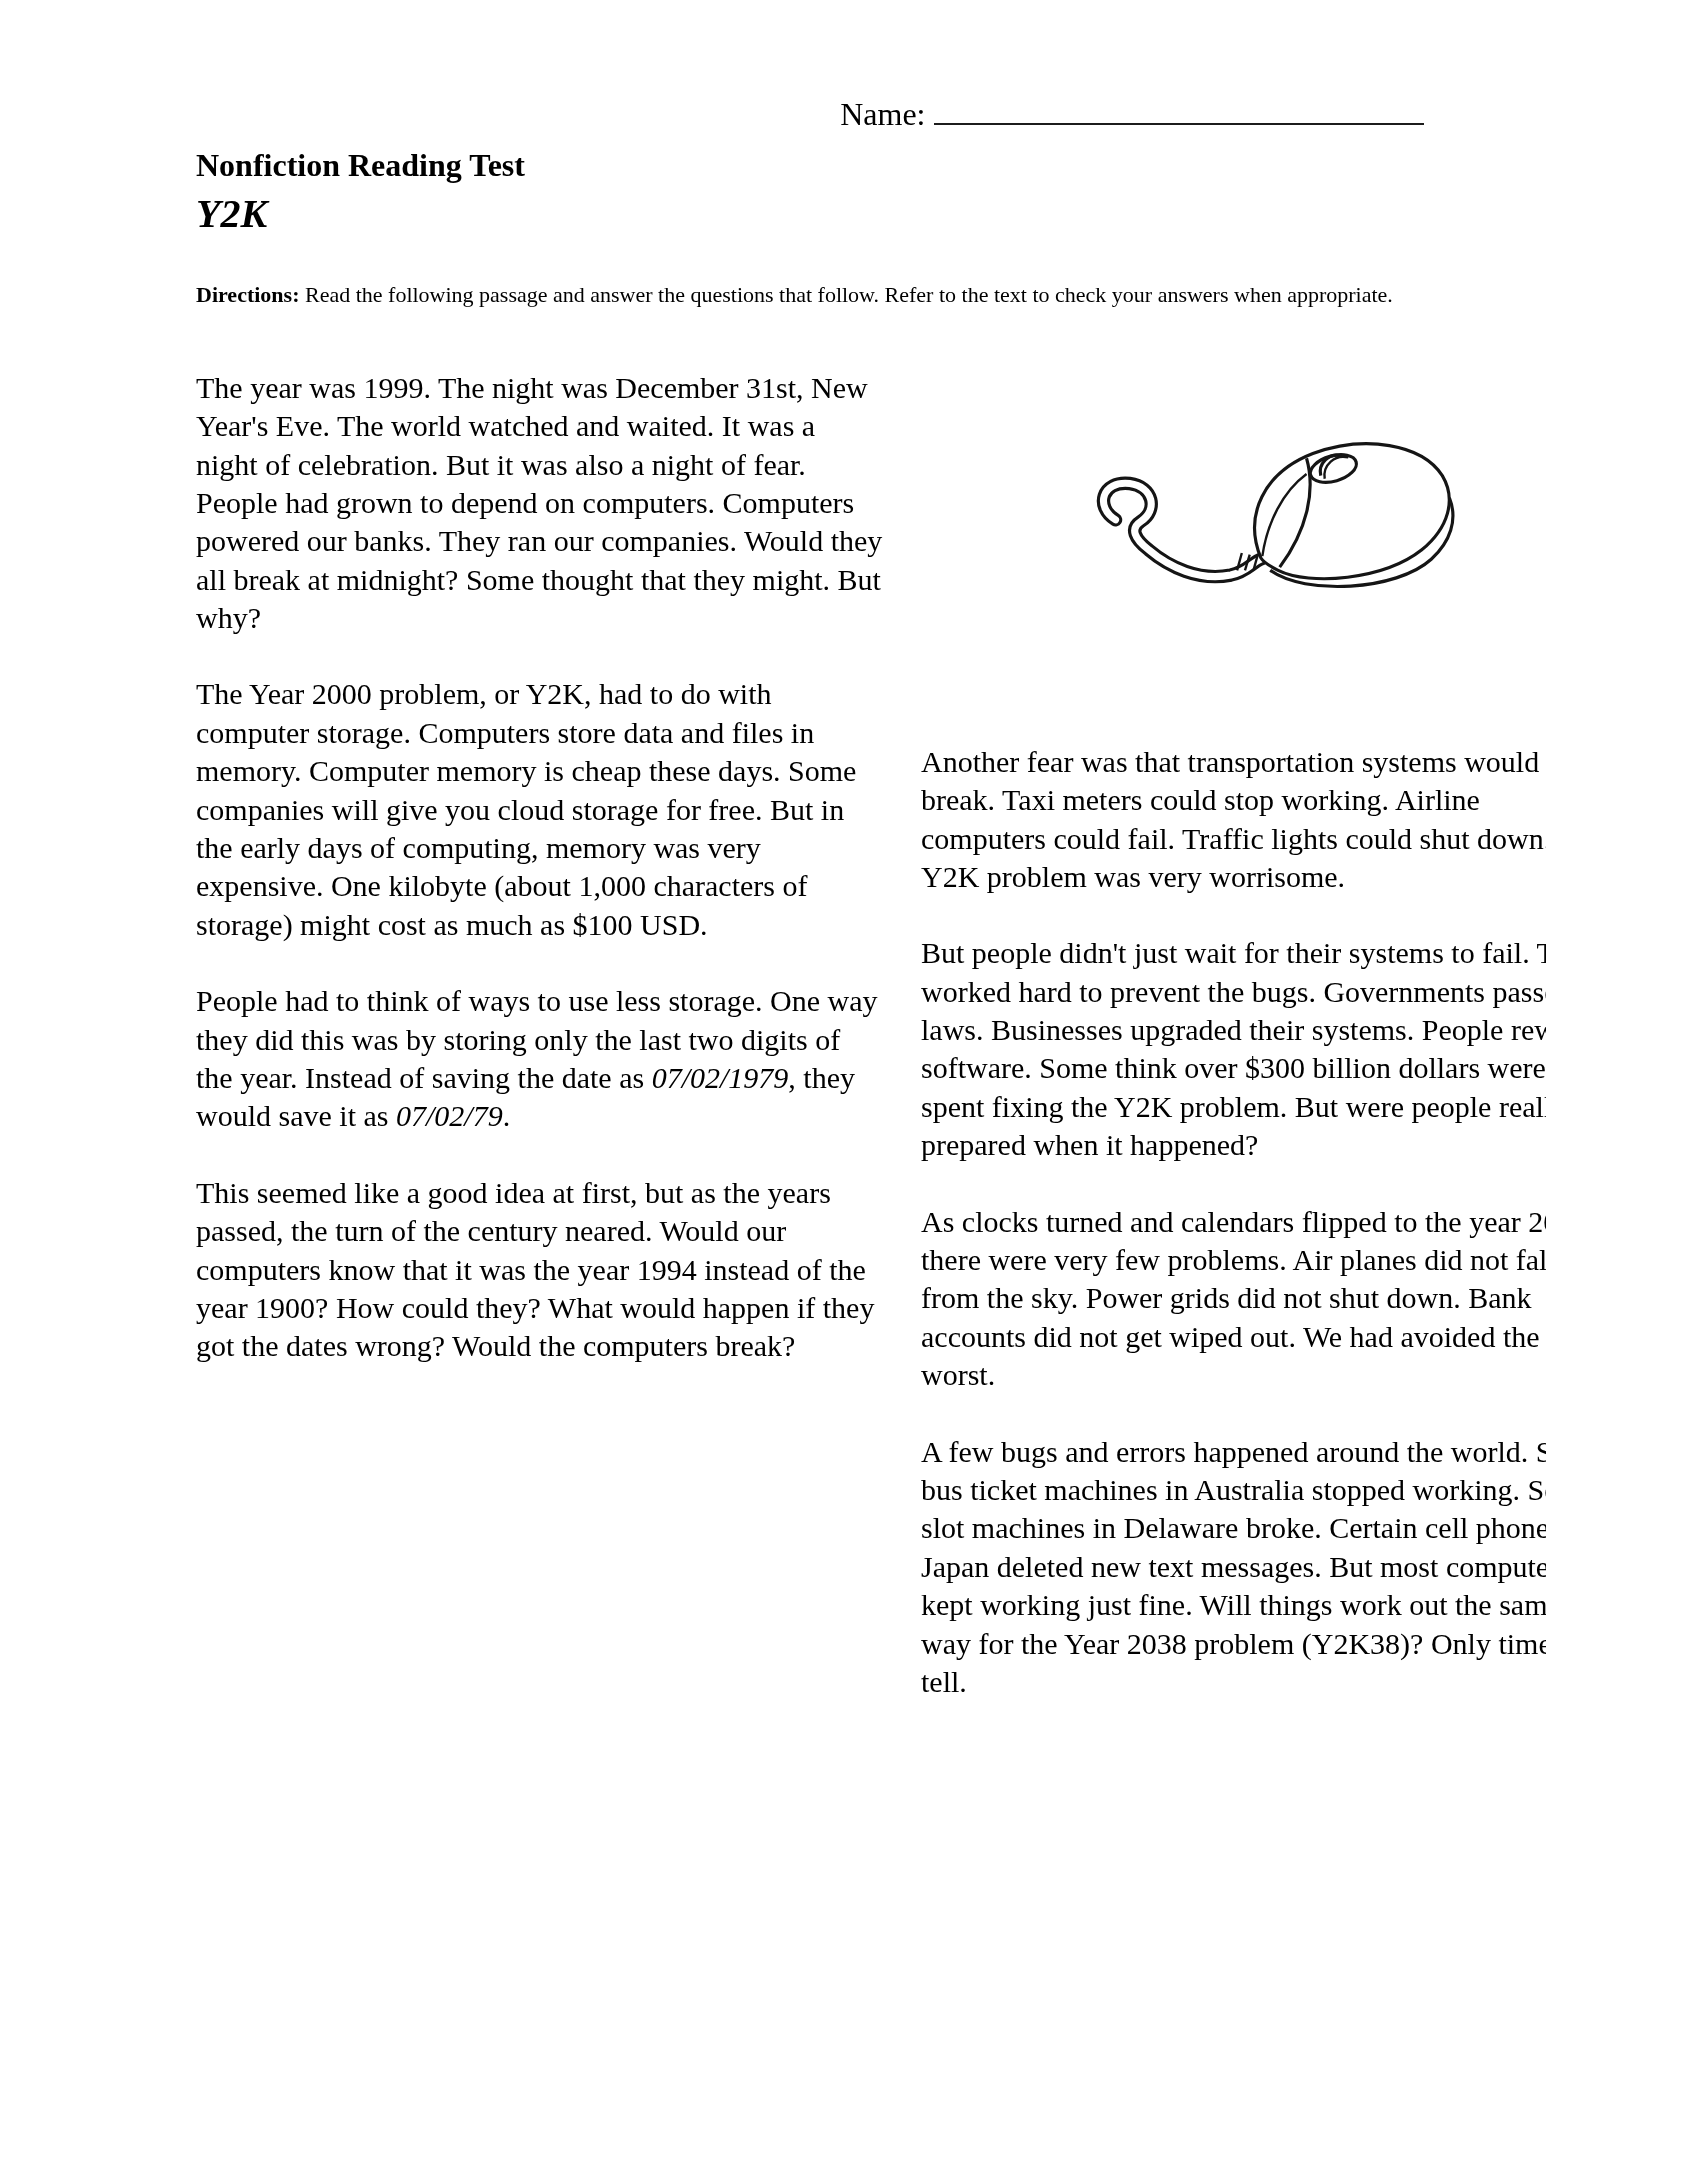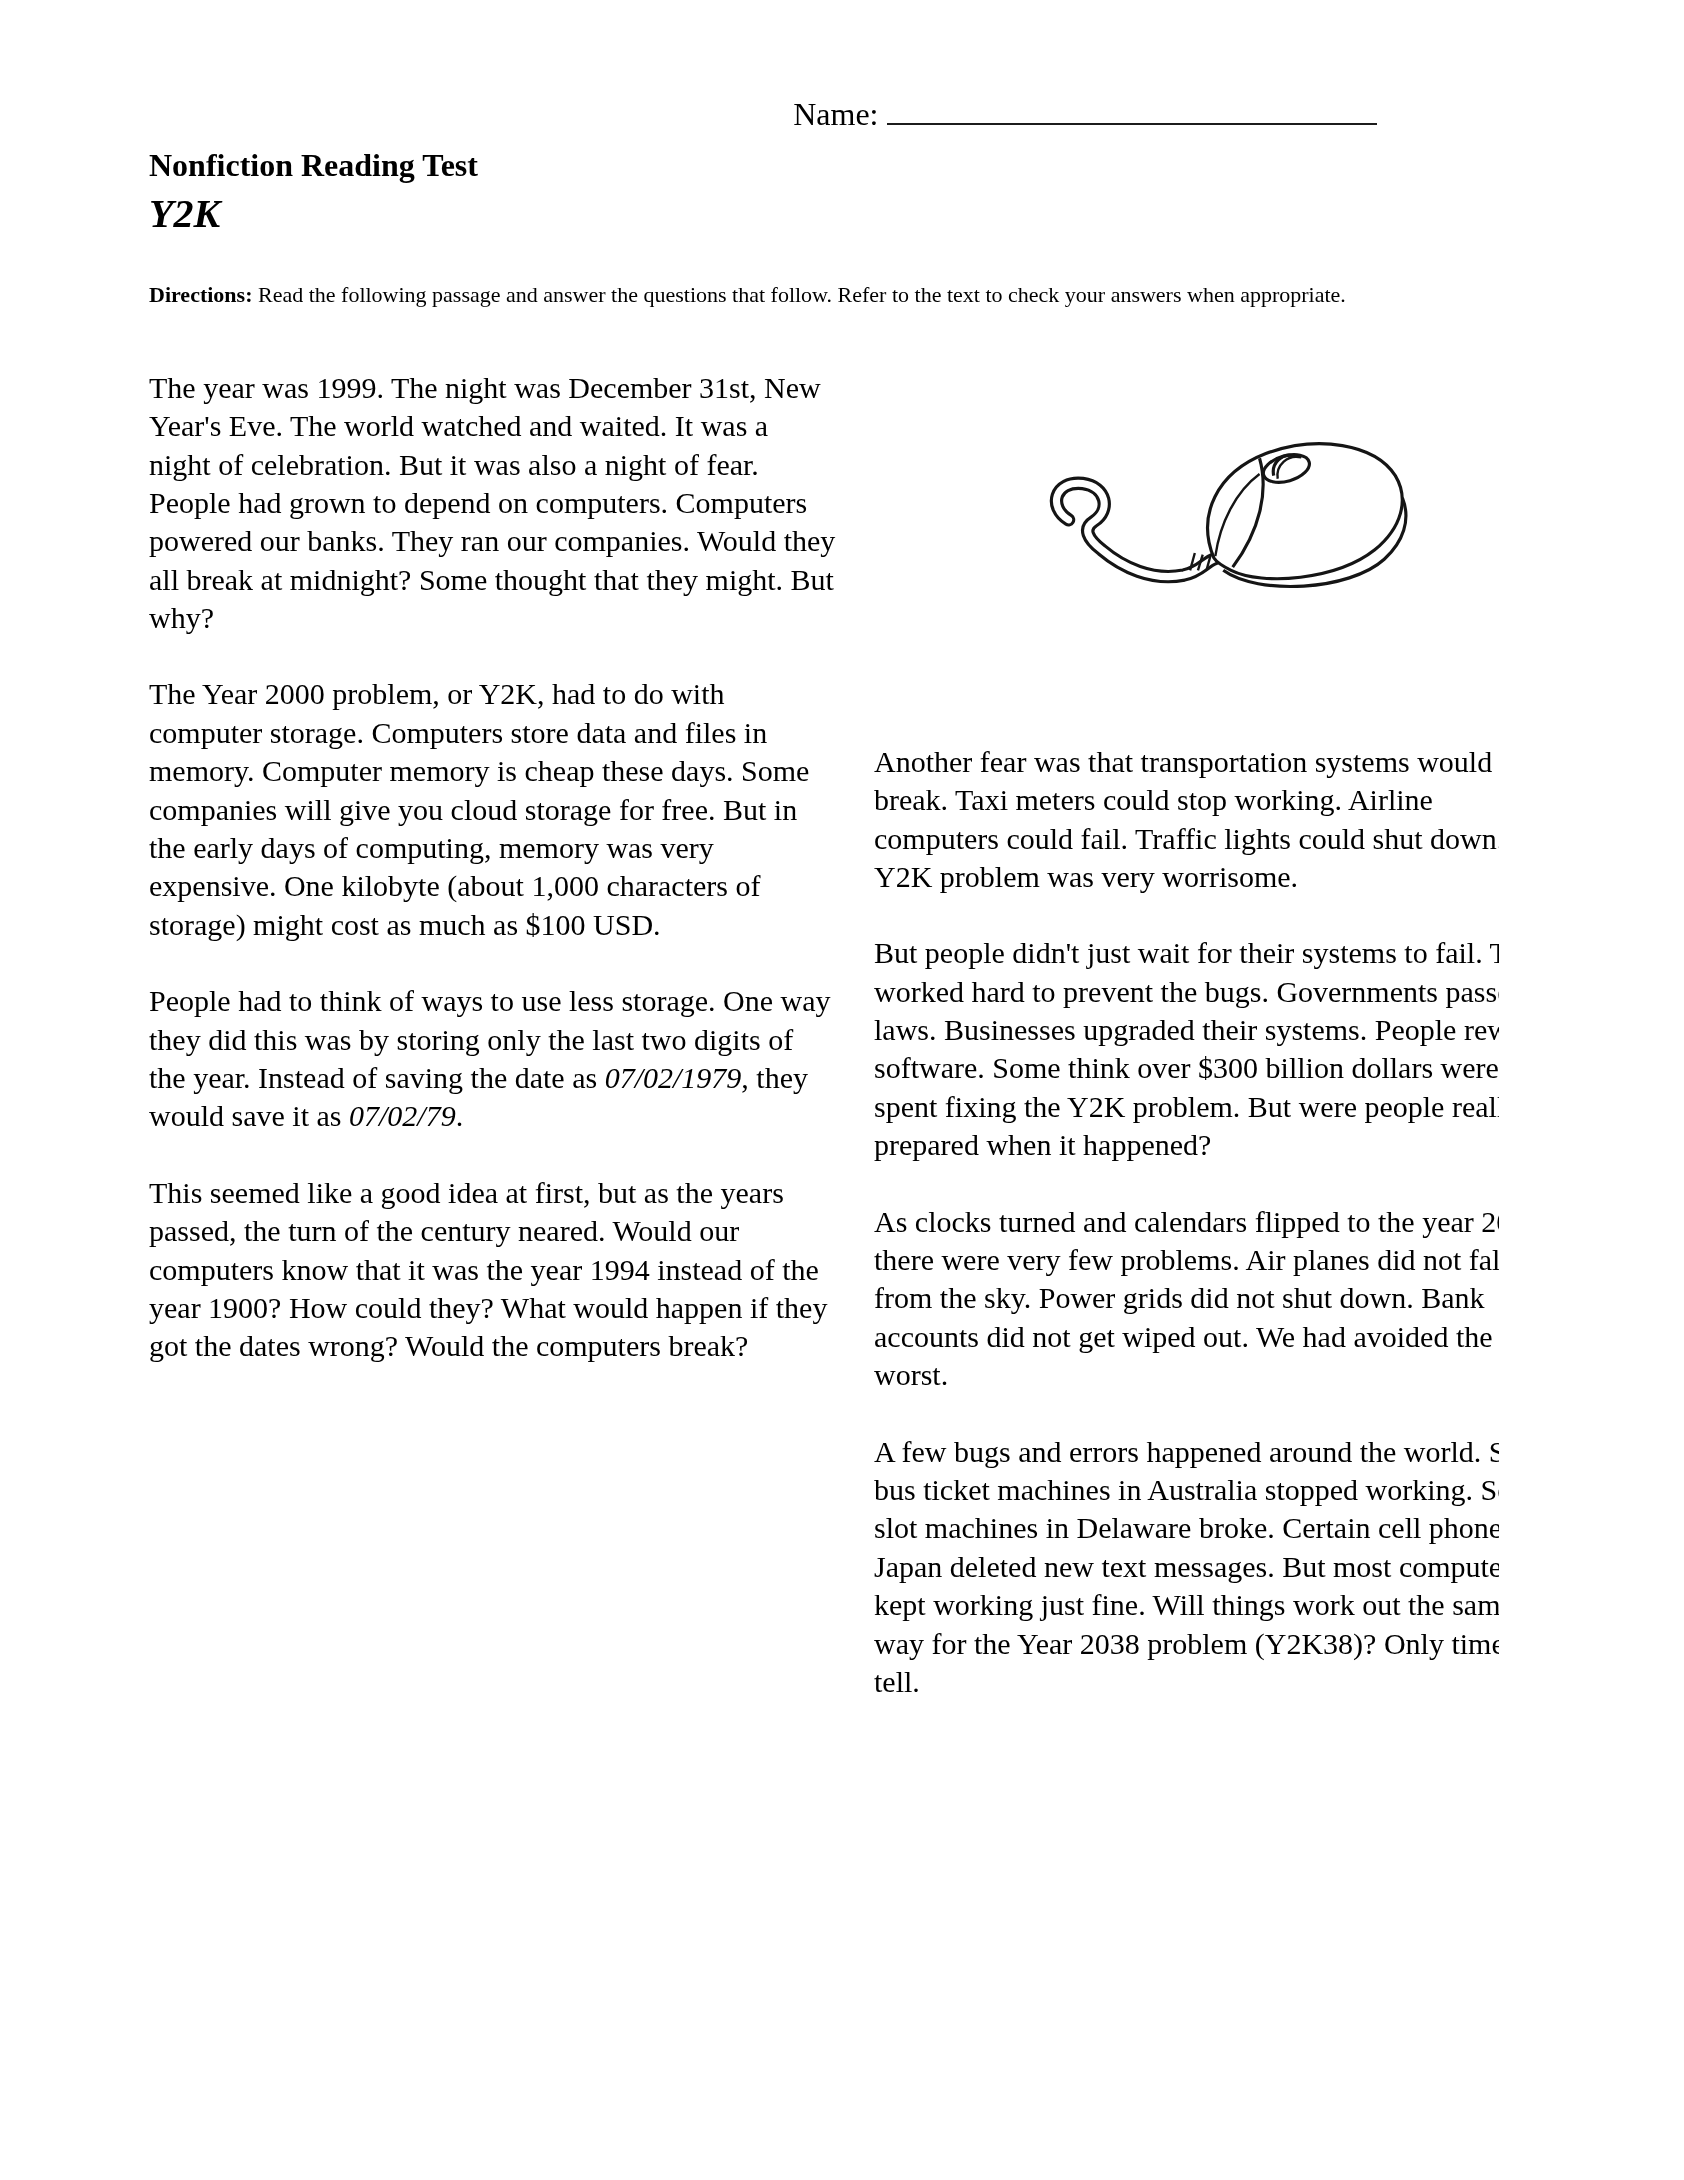--- a/index.html
+++ b/index.html
@@ -9,20 +9,21 @@
     height: 2181px;
     background: #ffffff;
     color: #000000;
     font-family: "Liberation Serif", serif;
   }
   .page {
     width: 1499px;
     height: 2181px;
     padding: 95px 122px 34px 149px;
     overflow: hidden;
+    margin-left: 47px;
   }
   
   .name-row {
     display: flex;
     justify-content: flex-end;
     align-items: baseline;
     gap: 8.5px;
     font-size: 32px;
     line-height: 1.2;
   }

